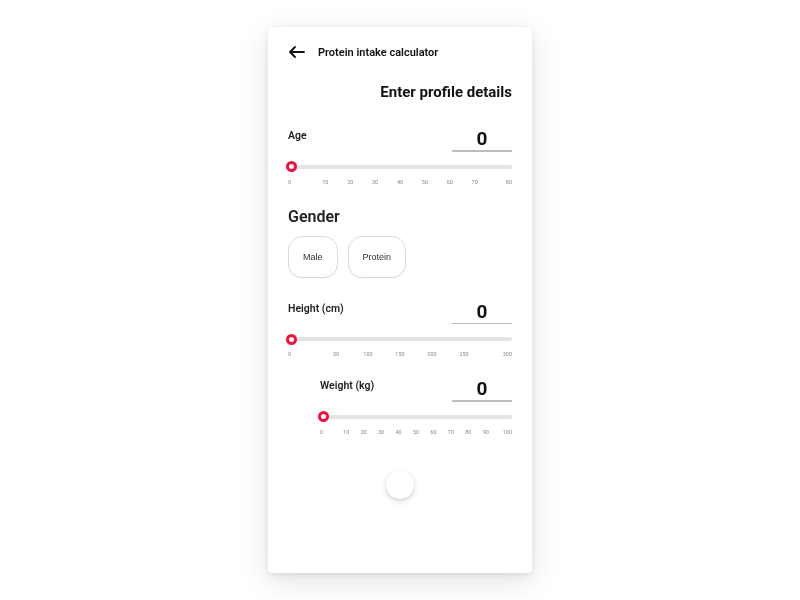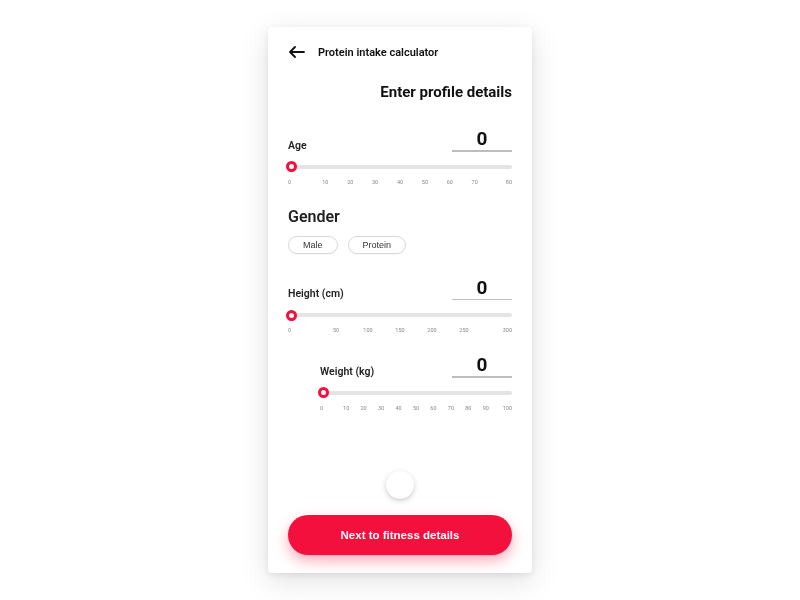--- a/index.html
+++ b/index.html
@@ -12,39 +12,39 @@
     box-shadow: 0 8px 30px rgba(0,0,0,0.12), 0 2px 6px rgba(0,0,0,0.08);
     padding: 18px 20px 16px 20px; position: relative; overflow: hidden;
   }
   .header { display: flex; align-items: flex-end; gap: 12px; margin-bottom: 24px; }
   .back-arrow { width: 18px; height: 14px; display: inline-flex; align-items: center; justify-content: center; cursor: pointer; }
   .back-arrow svg { display: block; }
   .app-title { font-size: 11px; font-weight: 600; color: #111; }
   .screen-title { font-size: 15px; font-weight: 700; color: #111; text-align: right; margin-bottom: 28px; }
 
   .field { margin-bottom: 22px; }
-  .field-header { display: flex; align-items: flex-end; justify-content: space-between; margin-bottom: 6px; }
+  .field-header { display: flex; align-items: flex-start; justify-content: space-between; margin-bottom: 6px; }
   .field-label { font-size: 10.5px; font-weight: 600; color: #222; }
   .value-box { width: 60px; text-align: center; }
   .value-num { font-size: 19px; font-weight: 700; color: #111; line-height: 1; }
   .value-underline { height: 1.5px; background: #bdbdbd; margin-top: 2px; }
 
   .slider { position: relative; height: 14px; margin-top: 8px; }
   .track { position: absolute; left: 0; right: 0; top: 5px; height: 4px; background: #e4e4e4; border-radius: 2px; }
   .thumb { position: absolute; top: 1.5px; width: 11px; height: 11px; border-radius: 50%; background: #fff; border: 3px solid #f3103d; left: -2px; cursor: pointer; }
   .ticks { display: flex; justify-content: space-between; margin-top: 5px; }
   .tick { font-size: 5.5px; color: #888; flex: 1; text-align: center; }
   .tick:first-child { text-align: left; }
   .tick:last-child { text-align: right; }
 
   .gender-field { margin-bottom: 24px; }
   .gender-label { font-size: 16px; font-weight: 600; color: #222; margin-bottom: 10px; display: block; }
   .chips { display: flex; gap: 10px; }
   .chip {
-    font-size: 9px; padding: 3px 14px; border: 1px solid #d9d9d9; border-radius: 14px;
+    font-size: 9px; padding: 15px 14px; border: 1px solid #d9d9d9; border-radius: 14px;
     background: #fff; color: #333; cursor: pointer;
     box-shadow: 0 1px 1px rgba(0,0,0,0.03);
   }
 
   .scroll-hint {
     width: 28px; height: 28px; border-radius: 50%; background: #fff;
     box-shadow: 0 2px 6px rgba(0,0,0,0.15), 0 1px 2px rgba(0,0,0,0.1);
     position: absolute; left: 50%; transform: translateX(-50%); bottom: 74px;
   }
 
@@ -150,16 +150,15 @@
         <span class="tick">60</span>
         <span class="tick">70</span>
         <span class="tick">80</span>
         <span class="tick">90</span>
         <span class="tick">100</span>
       </div>
     </div>
 
     <div class="scroll-hint"></div>
 
-    <button class="cta">Next to fitness details</button>
 
   </div>
 </div>
 
 </body></html>

